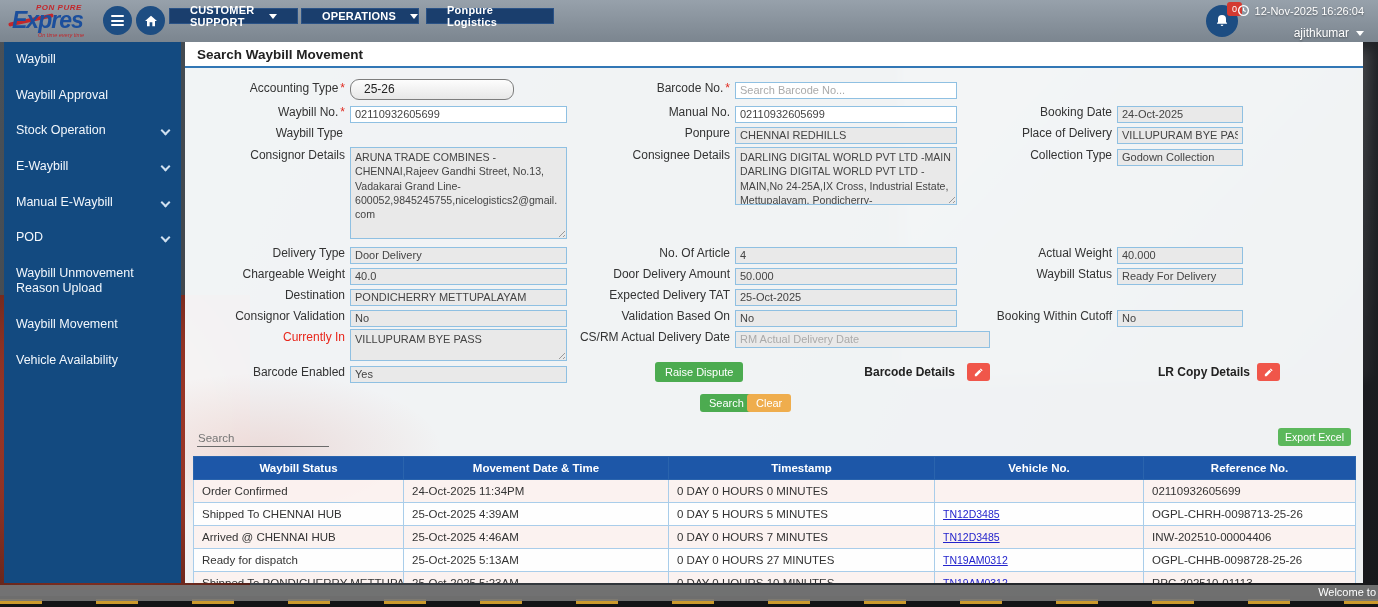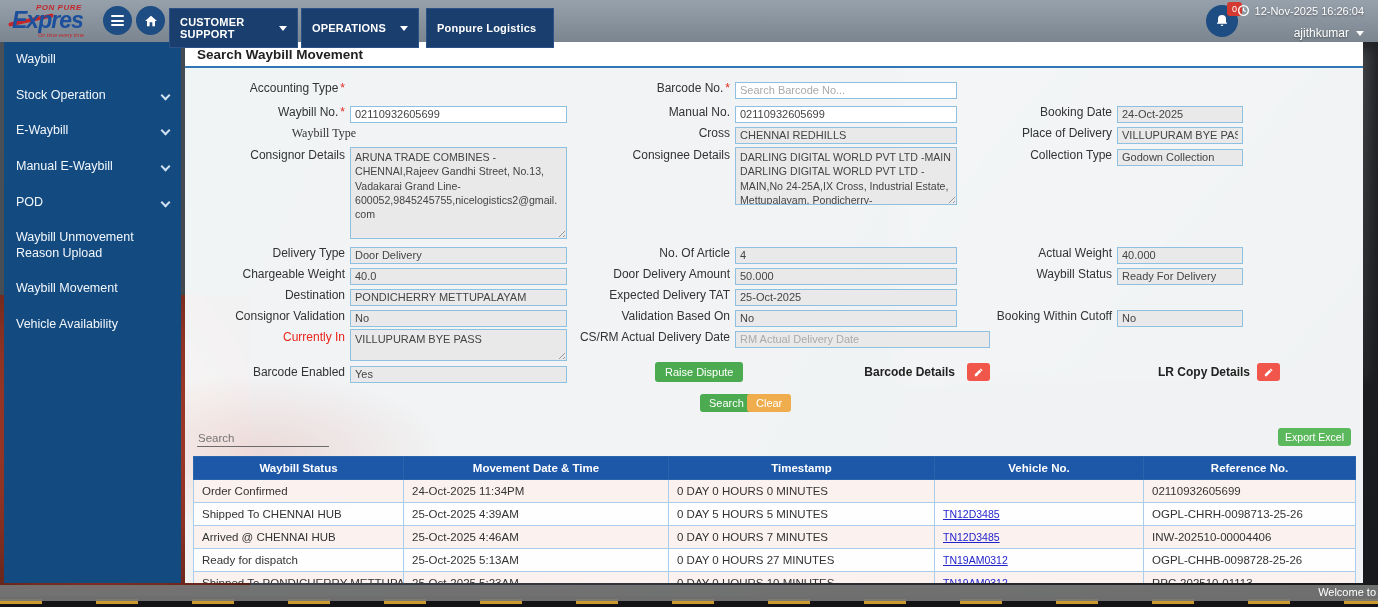--- a/index.html
+++ b/index.html
@@ -22,22 +22,22 @@
     background:linear-gradient(#97a1ab,#7b858f); z-index:6; }
   .logo { position:absolute; left:8px; top:2px; width:95px; height:38px; cursor:default; }
   .logo .l-top { position:absolute; left:28px; top:1px; font-size:8px; font-weight:bold; font-style:italic; color:#c3272b; letter-spacing:.5px; }
   .logo .l-main { position:absolute; left:4px; top:5px; font-size:23px; font-weight:bold; font-style:italic; color:#1c4f9c; letter-spacing:-1px; }
   .logo .l-swoosh { position:absolute; left:0px; top:16px; width:46px; height:4px; background:#c3272b; transform:rotate(-12deg); border-radius:2px; }
   .logo .l-tag { position:absolute; left:30px; top:30px; font-size:5.5px; font-style:italic; color:#c3272b; }
   .circle-btn { position:absolute; top:6px; width:29px; height:29px; border-radius:50%;
     background:#1d4d82; display:flex; align-items:center; justify-content:center; cursor:pointer; }
   .menu-bars { width:13px; height:11px; display:flex; flex-direction:column; justify-content:space-between; }
   .menu-bars i { display:block; height:2px; background:#fff; border-radius:1px; }
-  .navbox { position:absolute; top:8px; height:40px; background:#1a3e6d; color:#fff;
-    font-size:11px; font-weight:bold; display:flex; align-items:center; padding:0 10px; cursor:pointer;
+  .navbox { position:absolute; top:8px; height:16px; background:#1a3e6d; color:#fff;
+    font-size:11px; font-weight:bold; display:flex; align-items:center; padding:0 20px; cursor:pointer;
     border:1px solid #2a5286; letter-spacing:.2px; }
   .caret { width:0; height:0; border-left:4px solid transparent; border-right:4px solid transparent;
     border-top:5px solid #fff; margin-left:14px; }
   .hdr-right { position:absolute; right:14px; top:2px; text-align:right; color:#fff; z-index:7; }
   .hdr-dt { font-size:11px; display:flex; align-items:center; gap:5px; justify-content:flex-end; margin-top:2px; text-shadow:0 1px 2px rgba(0,0,0,.4); }
   .hdr-user { font-size:12px; margin-top:9px; display:flex; align-items:center; gap:5px; justify-content:flex-end; cursor:pointer; text-shadow:0 1px 2px rgba(0,0,0,.4); }
   .bell-wrap { position:absolute; right:140px; top:5px; width:32px; height:32px; border-radius:50%; background:#1d4d82; display:flex; align-items:center; justify-content:center; cursor:pointer; }
   .bell-badge { position:absolute; right:-4px; top:-3px; min-width:15px; height:14px; background:#d43a31; color:#fff;
     font-size:9px; border-radius:3px; display:flex; align-items:center; justify-content:center; padding:0 3px; }
 
@@ -153,52 +153,54 @@
       </div>
       <div class="hdr-user">
         <span>ajithkumar</span>
         <span class="caret" style="margin-left:2px;"></span>
       </div>
     </div>
   </div>
 
   <div class="sidebar">
     <div class="side-item"><span>Waybill</span></div>
+    <div class="side-item"><span>Waybill Approval</span></div>
     <div class="side-item"><span>Stock Operation</span><span class="chev"></span></div>
     <div class="side-item"><span>E-Waybill</span><span class="chev"></span></div>
     <div class="side-item"><span>Manual E-Waybill</span><span class="chev"></span></div>
     <div class="side-item"><span>POD</span><span class="chev"></span></div>
     <div class="side-item"><span>Waybill Unmovement Reason Upload</span></div>
     <div class="side-item"><span>Waybill Movement</span></div>
     <div class="side-item"><span>Vehicle Availability</span></div>
   </div>
 
   <div class="content">
     <div class="bleed"></div>
     <div class="titlebar">
       <h1>Search Waybill Movement</h1>
     </div>
 
     <div class="lab" style="left:2px; top:38px; width:158px;"><span>Accounting Type</span><span class="req">*</span></div>
+    <div class="ctl acct" style="left:165px; top:37px;">25-26</div>
 
     <div class="lab" style="left:360px; top:38px; width:185px;"><span>Barcode No.</span><span class="req">*</span></div>
     <div class="ctl" style="left:550px; top:38px; width:222px;"><input class="inp" placeholder="Search Barcode No..." style=""></div>
 
     <div class="lab" style="left:2px; top:62px; width:158px;"><span>Waybill No.</span><span class="req">*</span></div>
     <div class="ctl" style="left:165px; top:62px; width:217px;"><input class="inp" value="02110932605699" style=""></div>
 
     <div class="lab" style="left:360px; top:62px; width:185px;"><span>Manual No.</span></div>
     <div class="ctl" style="left:550px; top:62px; width:222px;"><input class="inp" value="02110932605699" style=""></div>
 
     <div class="lab" style="left:745px; top:62px; width:182px;"><span>Booking Date</span></div>
     <div class="ctl" style="left:932px; top:62px; width:126px;"><input class="inp gray" readonly="" value="24-Oct-2025" style=""></div>
 
-    <div class="lab" style="left:13px; top:83px; width:158px;font-family:Liberation Serif, serif;"><span>Waybill Type</span></div>
-
-    <div class="lab" style="left:360px; top:83px; width:185px;"><span>Cross</span></div>
+    <div class="lab" style="left:0; top:83px; width:158px;"><span>Waybill Type</span></div>
+
+    <div class="lab" style="left:360px; top:83px; width:185px;"><span>Ponpure</span></div>
     <div class="ctl" style="left:550px; top:83px; width:222px;"><input class="inp gray" readonly="" value="CHENNAI REDHILLS" style=""></div>
 
     <div class="lab" style="left:745px; top:83px; width:182px;"><span>Place of Delivery</span></div>
     <div class="ctl" style="left:932px; top:83px; width:126px;"><input class="inp gray" readonly="" value="VILLUPURAM BYE PASS" style=""></div>
 
     <div class="lab" style="left:2px; top:105px; width:158px;"><span>Consignor Details</span></div>
     <div class="ctl" style="left:165px; top:105px; width:217px; height:92px;">
       <textarea class="inp gray" readonly="" style="height: 92px;">ARUNA TRADE COMBINES - CHENNAI,Rajeev Gandhi Street, No.13, Vadakarai Grand Line-600052,9845245755,nicelogistics2@gmail.com</textarea>
       <span class="tx-handle"></span>
     </div>

